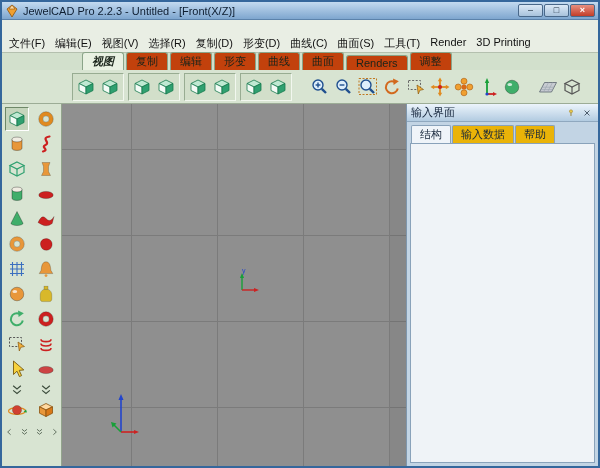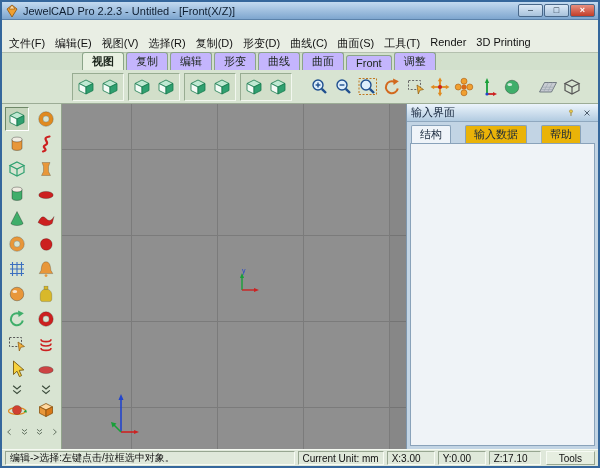--- a/index.html
+++ b/index.html
@@ -14,23 +14,23 @@
   .win-btn{width:25px;height:13px;font-size:9px;line-height:11px;text-align:center;color:#1a2a3a;
            background:linear-gradient(#dce9f6,#a8c2dc);border:1px solid #49688a;border-radius:2px;cursor:default;}
   .win-btn.close{background:linear-gradient(#e89080,#c23d28);color:#fff;font-weight:bold;}
   
   .menubar{height:33px;background:#e9eee4;border-bottom:1px solid #b4c0ae;display:flex;align-items:flex-end;
            padding:0 2px;flex:0 0 auto;}
   .menu-items{display:flex;flex:1;}
   .menu-item{font-size:11px;color:#111;padding:1px 5px;white-space:nowrap;}
   
   .tabrow{height:17px;background:#d2e0cc;display:flex;align-items:flex-end;padding-left:80px;flex:0 0 auto;}
-  .ribbon-tab{font-size:11px;color:#1a241a;padding:1px 9px 1px;background:#c4b5fd;border:1px solid #8ba489;
+  .ribbon-tab{font-size:11px;color:#1a241a;padding:1px 9px 1px;background:#c2410c;border:1px solid #8ba489;
               border-bottom:none;border-radius:3px 3px 0 0;margin-right:2px;white-space:nowrap;}
-  .ribbon-tab.active{background:#e9f1e2;font-weight:bold;}
+  .ribbon-tab.active{background:#e9f1e2;font-weight:bold;font-style:italic;}
   .toolbar{height:34px;background:#d8e4d2;border-bottom:1px solid #9cac96;display:flex;align-items:center;
            padding-left:70px;flex:0 0 auto;}
   .tool-group{display:flex;border:1px solid;border-color:#98ac92 #f2f7ef #f2f7ef #98ac92;padding:1px;margin-right:4px;background:#d2dfca;}
   .tool-btn{width:24px;height:24px;display:flex;align-items:center;justify-content:center;border:1px solid transparent;}
   .tool-btn.gap{margin-left:12px;}
   
   .main{flex:1;display:flex;overflow:hidden;}
   .sidebar{width:60px;background:#d8e4d2;border-right:1px solid #93a48d;display:flex;flex-direction:column;
            align-items:center;padding-top:3px;flex:0 0 auto;}
   .side-grid{display:grid;grid-template-columns:24px 24px;gap:1px 5px;}
@@ -48,21 +48,21 @@
     background-size:86px 86px;background-position:69px 45px;overflow:hidden;}
   .shade-right{position:absolute;top:0;bottom:0;left:328px;right:0;background:rgba(0,0,0,.05);}
   .gizmo{position:absolute;}
   
   .panel{width:192px;border-left:1px solid #7e96ac;background:#c2d4e4;display:flex;flex-direction:column;flex:0 0 auto;}
   .panel-header{height:18px;background:linear-gradient(#ecf4fb,#b2cbe1);border-bottom:1px solid #8fa8bf;
                 display:flex;align-items:center;padding:0 4px;gap:10px;}
   .panel-title{font-size:11px;color:#13233a;flex:1;white-space:nowrap;}
   .panel-hbtn{width:14px;height:14px;display:flex;align-items:center;justify-content:center;}
   .panel-hbtn svg{transform:scale(.7);}
-  .panel-tabs{display:flex;padding:3px 4px 0;gap:14px;}
+  .panel-tabs{display:flex;padding:3px 4px 0;gap:1px;}
   .panel-tab{font-size:11px;color:#16263a;padding:1px 8px;background:#eab308;border:1px solid #89a2ba;
              border-bottom:none;border-radius:2px 2px 0 0;white-space:nowrap;}
   .panel-tab.active{background:#eff4f9;}
   .panel-body{flex:1;margin:0 3px 3px;background:#eff3f7;border:1px solid #89a2ba;border-top-color:#89a2ba;}
   
   .statusbar{height:17px;background:#dfe8da;border-top:1px solid #f6faf3;display:flex;align-items:center;
              padding:1px 3px;gap:3px;font-size:10px;color:#111;flex:0 0 auto;}
   .cell{height:14px;border:1px solid;border-color:#97a691 #f7fbf4 #f7fbf4 #97a691;display:flex;align-items:center;
         padding:0 4px;white-space:nowrap;overflow:hidden;}
   .cell.msg{flex:1;}
@@ -106,21 +106,21 @@
 
   </div>
 
   <div class="tabrow" id="ribbon-tabs">
       <div class="ribbon-tab active">视图</div>
       <div class="ribbon-tab">复制</div>
       <div class="ribbon-tab">编辑</div>
       <div class="ribbon-tab">形变</div>
       <div class="ribbon-tab">曲线</div>
       <div class="ribbon-tab">曲面</div>
-      <div class="ribbon-tab">Front</div>
+      <div class="ribbon-tab">Renders</div>
       <div class="ribbon-tab">调整</div>
     </div>
 
   <div class="toolbar" id="toolbar-icons">
       <div class="tool-group">
         <div class="tool-btn">
           <svg width="20" height="20" viewBox="0 0 20 20" xmlns="http://www.w3.org/2000/svg">
             <polygon points="10,3 17,6.5 10,10 3,6.5" fill="#bfe9d2" stroke="#177a4e" stroke-width="0.8"></polygon>
             <polygon points="3,6.5 10,10 10,17 3,13.5" fill="#f4fbf6" stroke="#177a4e" stroke-width="0.8"></polygon>
             <polygon points="17,6.5 10,10 10,17 17,13.5" fill="#2fa070" stroke="#177a4e" stroke-width="0.8"></polygon>
@@ -509,25 +509,14 @@
       <div class="panel-tabs" id="panel-tabs">
           <div class="panel-tab active">结构</div>
           <div class="panel-tab">输入数据</div>
           <div class="panel-tab">帮助</div>
         </div>
       <div class="panel-body"></div>
     </div>
 
   </div>
 
-  <div class="statusbar">
-    <div class="cell msg">编辑-&gt;选择:左键点击/拉框选中对象。</div>
-    <div class="cell">
-      <span>Current Unit:</span>&nbsp;
-      <span>mm</span>
-    </div>
-    <div class="cell" style="min-width:48px;">X:3.00</div>
-    <div class="cell" style="min-width:48px;">Y:0.00</div>
-    <div class="cell" style="min-width:52px;">Z:17.10</div>
-    <div class="tools-btn">Tools</div>
-  </div>
 
 </div>
 
 </body></html>

